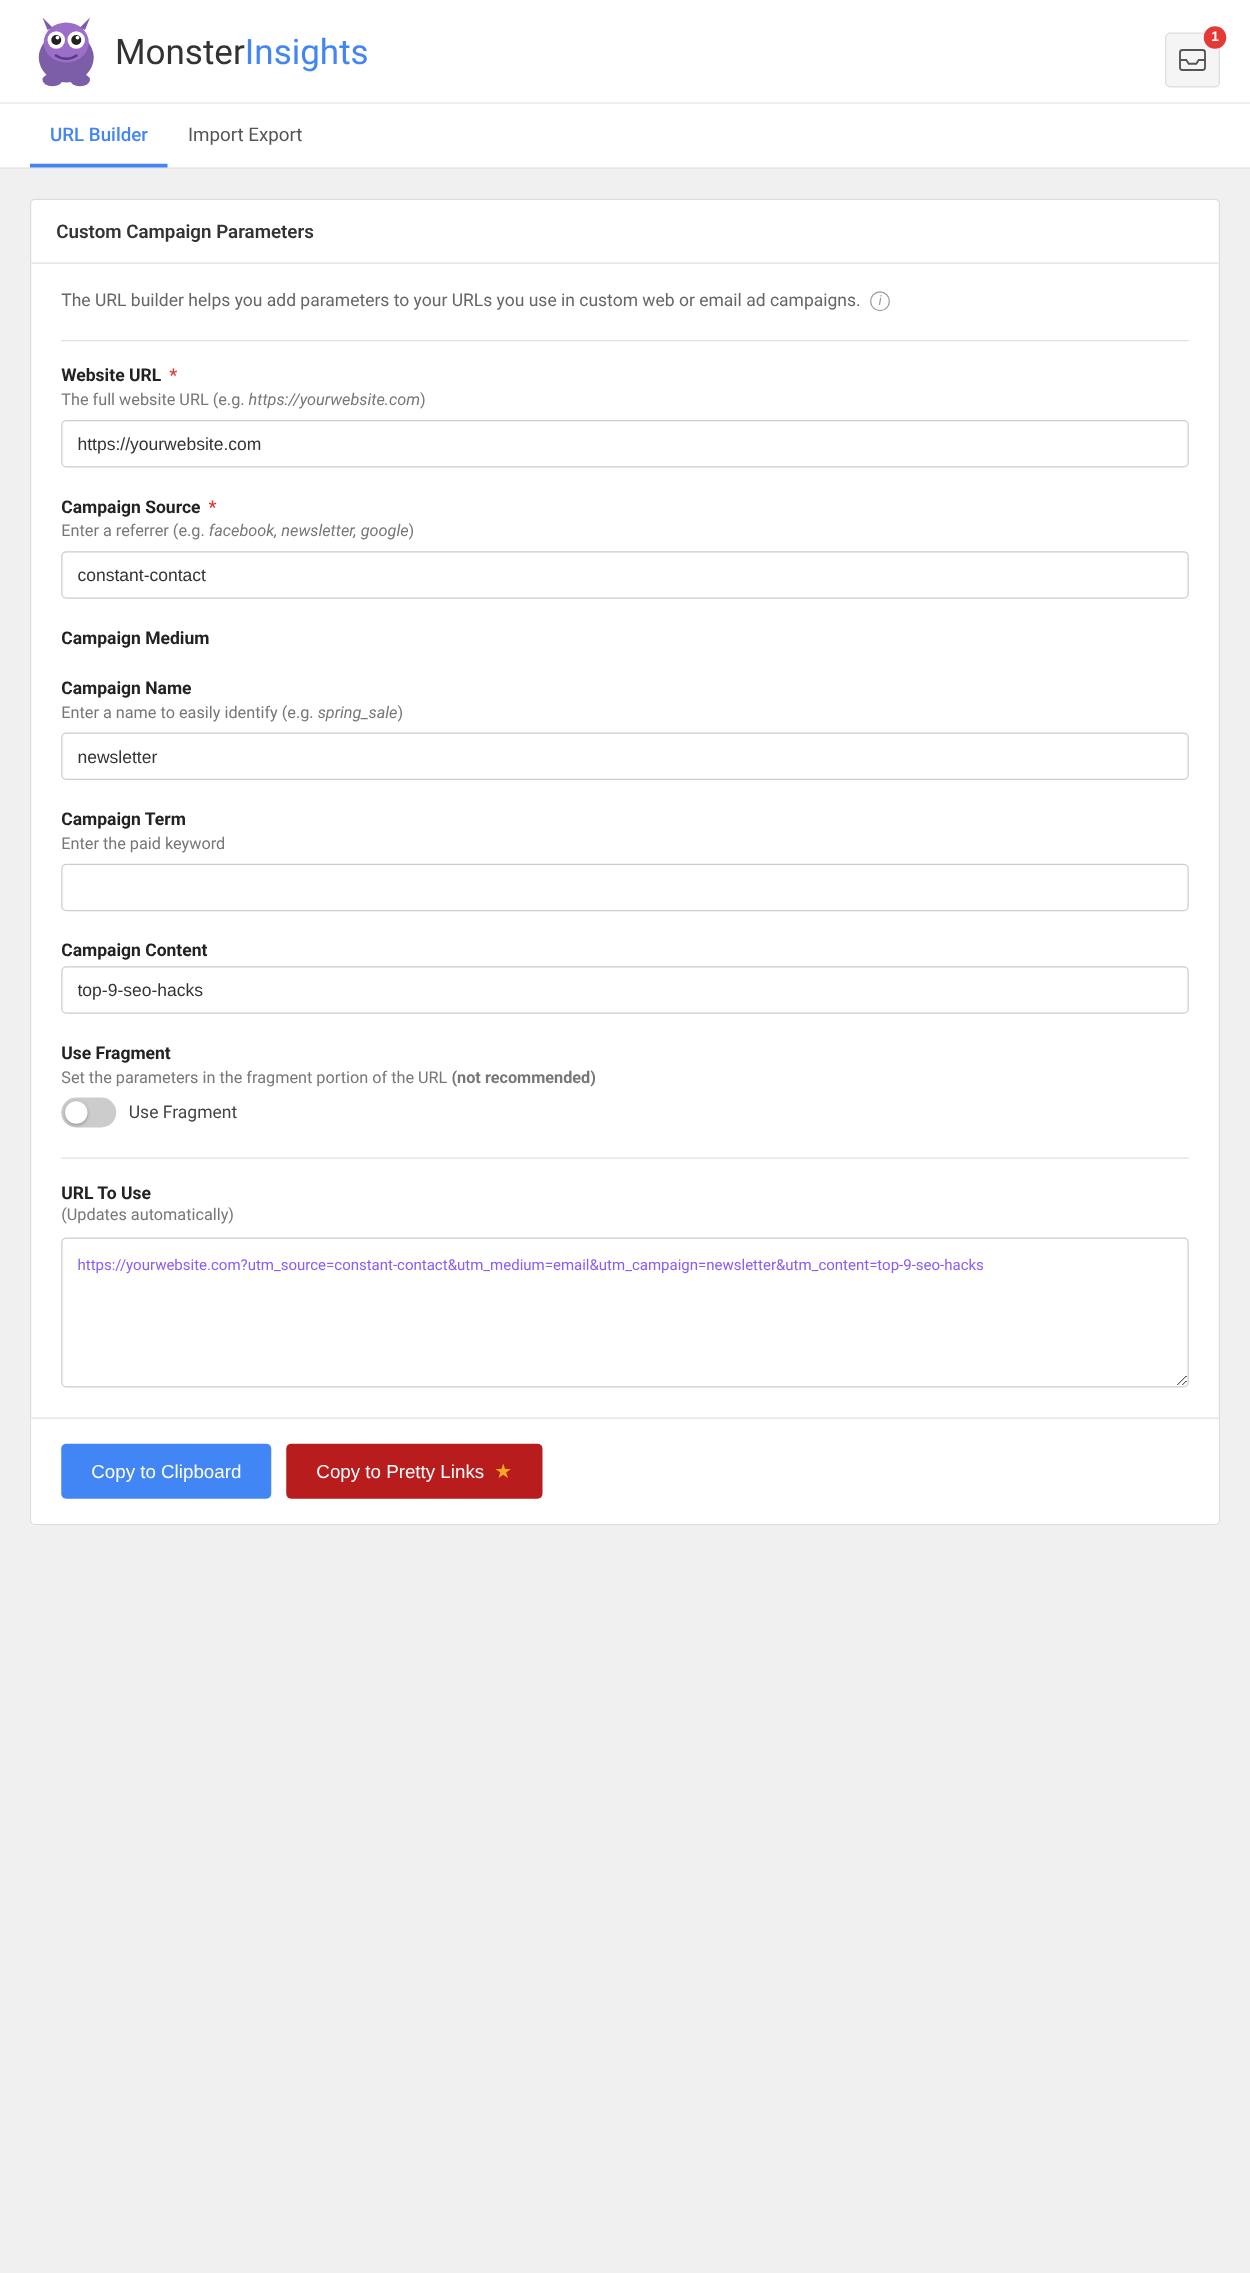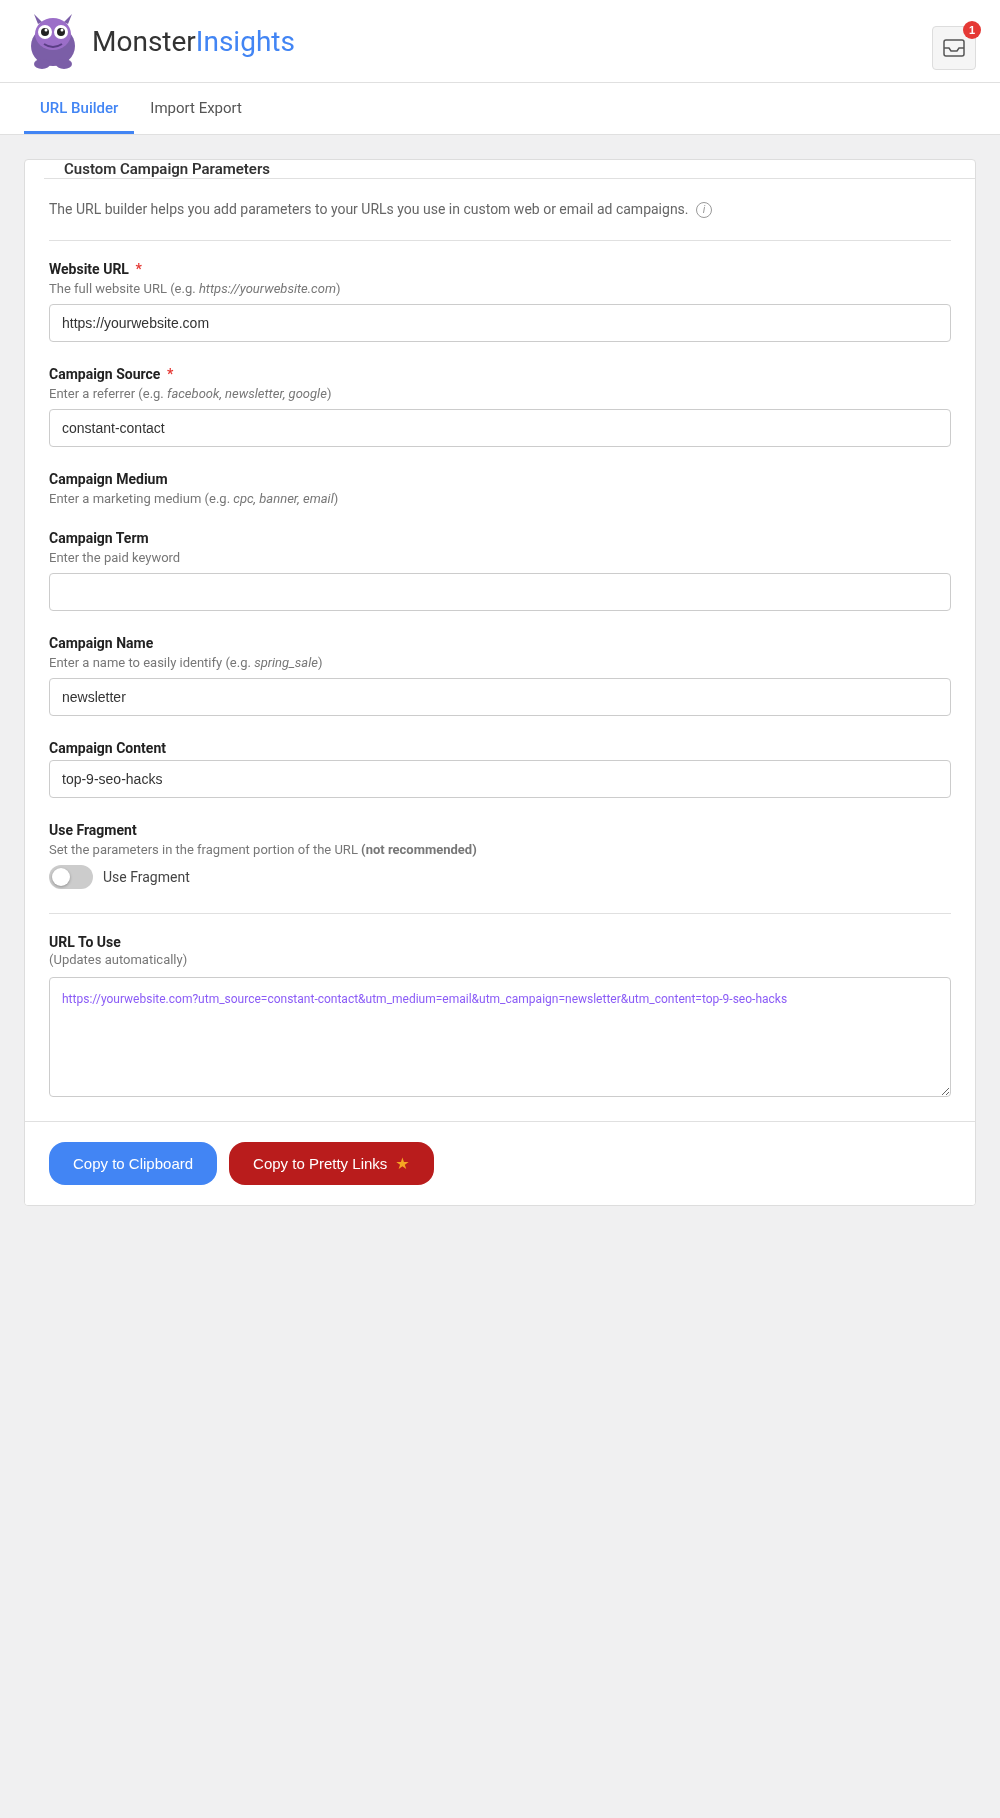--- a/index.html
+++ b/index.html
@@ -83,26 +83,25 @@
     .main-content {
       padding: 24px 24px;
     }
     .card {
       background: #fff;
       border: 1px solid #ddd;
       border-radius: 4px;
       overflow: hidden;
     }
     .card-header {
-      padding: 0 20px;
+      padding: 16px 20px;
       border-bottom: 1px solid #e0e0e0;
       font-size: 15px;
       font-weight: 600;
       color: #333;
-      margin-left: 19px;
     }
     .card-body {
       padding: 20px 24px;
     }
     .intro-text {
       font-size: 14px;
       color: #666;
       margin-bottom: 4px;
       line-height: 1.5;
     }
@@ -220,21 +219,21 @@
     .footer-buttons {
       display: flex;
       gap: 12px;
       padding: 20px 24px;
       background: #fff;
       border-top: 1px solid #e0e0e0;
     }
     .btn {
       padding: 12px 24px;
       border: none;
-      border-radius: 16px;
+      border-radius: 4px;
       font-size: 15px;
       font-weight: 500;
       cursor: pointer;
     }
     .btn-primary {
       background: #4285f4;
       color: #fff;
     }
     .btn-secondary {
       background: #b91c1c;
@@ -329,37 +328,34 @@
           <span class="required-star">*</span>
         </label>
         <p class="form-hint">
           Enter a referrer (e.g. <em>facebook, newsletter, google</em>)
         </p>
         <input type="text" class="form-input" value="constant-contact" style="">
       </div>
 
       <div class="form-group">
         <label class="form-label">Campaign Medium</label>
-        <p class="form-hint">
-          Enter a marketing medium (e.g. <em>cpc, banner, email</em>)
-        </p>
-      </div>
-
-      <div class="form-group">
-        <label class="form-label">Campaign Term</label>
-        <p class="form-hint">Enter the paid keyword</p>
-        <input type="text" class="form-input" value="" style="">
       </div>
 
       <div class="form-group">
         <label class="form-label">Campaign Name</label>
         <p class="form-hint">
           Enter a name to easily identify (e.g. <em>spring_sale</em>)
         </p>
         <input type="text" class="form-input" value="newsletter" style="">
+      </div>
+
+      <div class="form-group">
+        <label class="form-label">Campaign Term</label>
+        <p class="form-hint">Enter the paid keyword</p>
+        <input type="text" class="form-input" value="" style="">
       </div>
 
       <div class="form-group">
         <label class="form-label">Campaign Content</label>
         <input type="text" class="form-input" value="top-9-seo-hacks" style="">
       </div>
 
       <div class="form-group">
         <label class="form-label">Use Fragment</label>
         <p class="form-hint">

